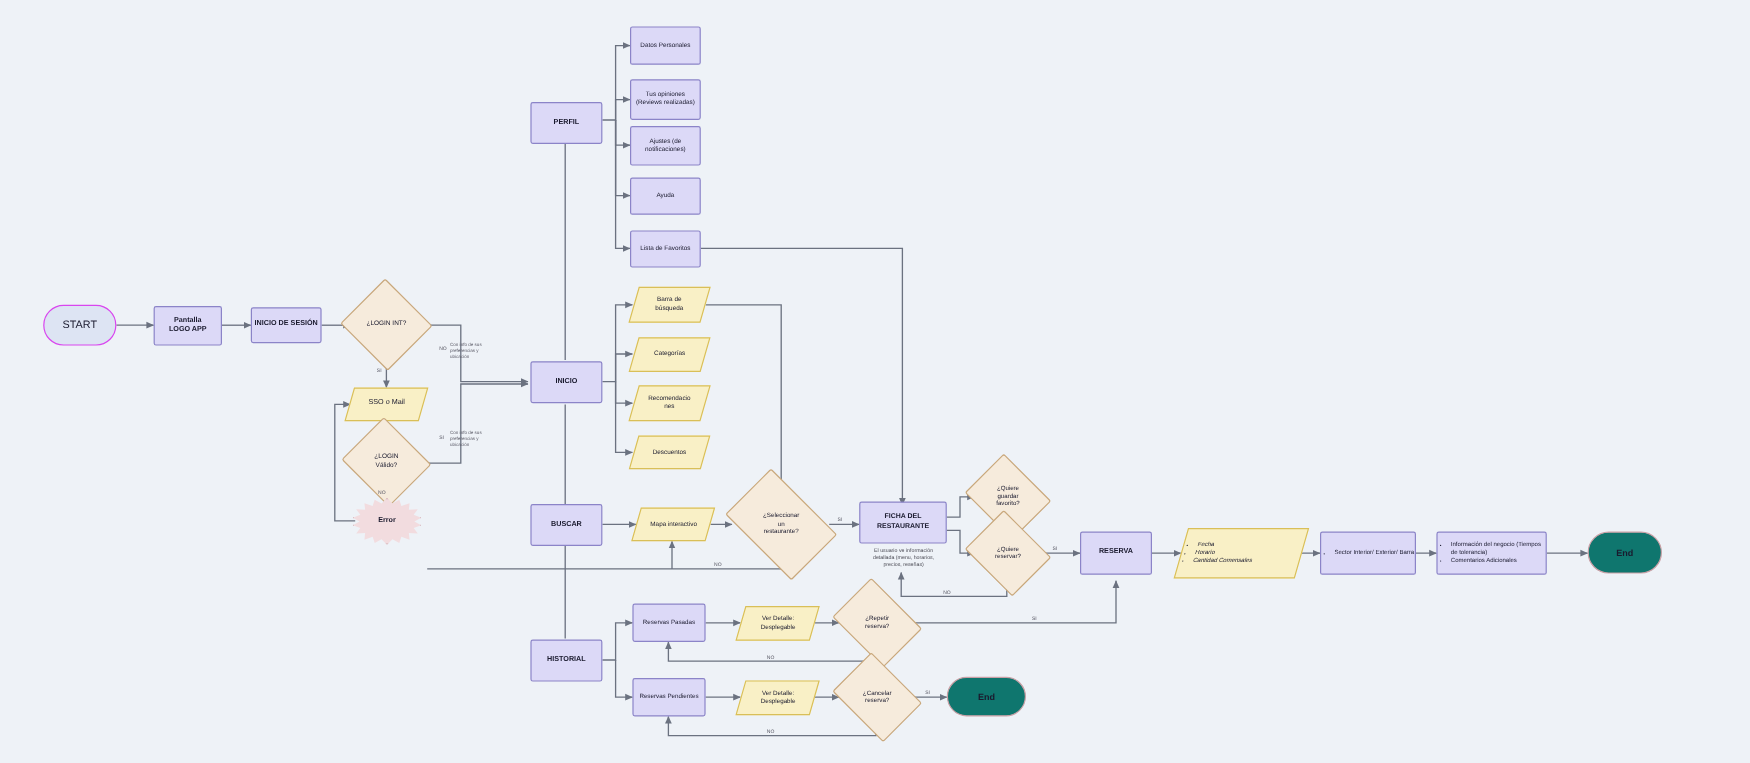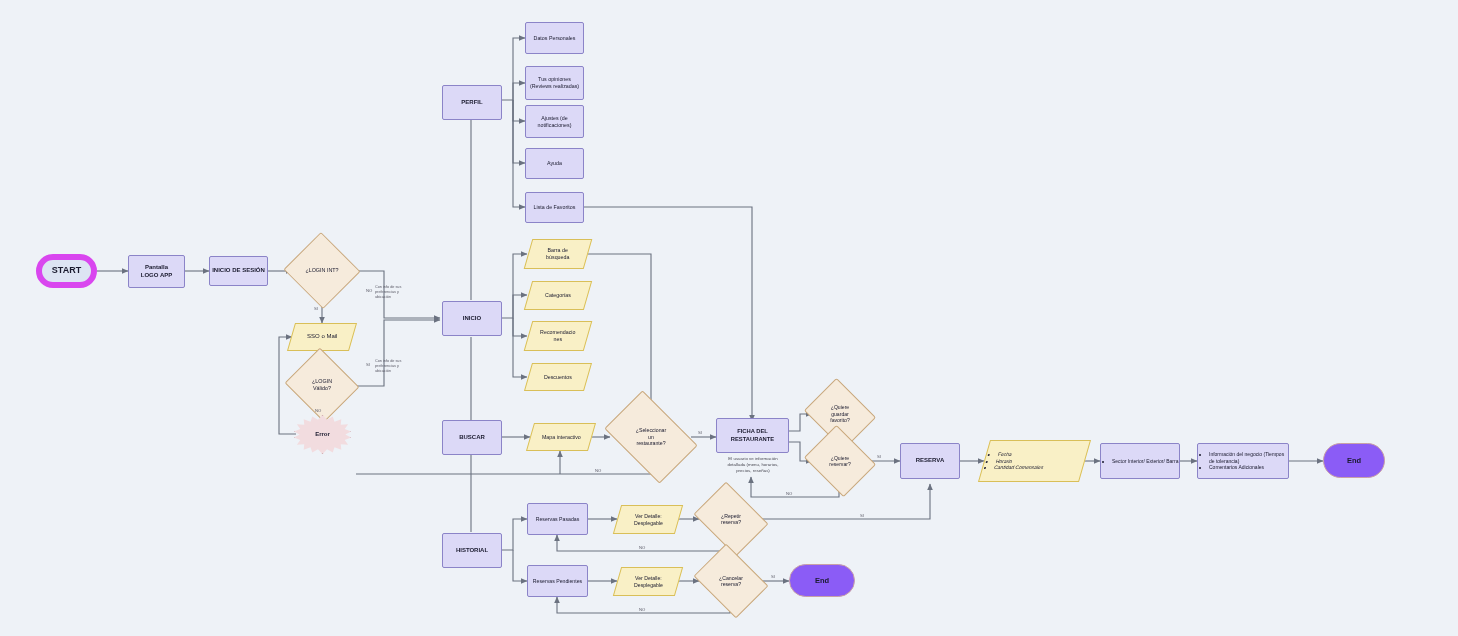--- a/index.html
+++ b/index.html
@@ -26,26 +26,26 @@
         transform:skewX(-16deg);}
   .para .txt{transform:skewX(16deg);}
 
   
   .dia{background:transparent;}
   .dia .shape{position:absolute;inset:0;background:#f6ebdc;border:1px solid #c9a87c;
        transform:rotate(45deg);border-radius:2px;}
   .dia .txt{position:relative;z-index:2;color:#1a1a2e;}
 
   
-  .term{background:#8b5cf6;border:1px solid #c9a0a6;border-radius:999px;
+  .term{background:#0f766e;border:1px solid #c9a0a6;border-radius:999px;
         color:#1a1a2e;font-weight:700;}
 
   
-  .start{background:#dde4f3;border:6px solid #d946ef;border-radius:999px;
-         color:#1a1a2e;font-weight:700;}
+  .start{background:#dde4f3;border:1px solid #d946ef;border-radius:999px;
+         color:#1a1a2e;font-weight:400;}
 
   
   .burst{background:transparent;}
   .burst .shape{position:absolute;inset:0;background:#f2dcdf;border:1px solid #c9a0a6;
      clip-path:polygon(50% 0%,58% 12%,68% 4%,71% 17%,83% 11%,82% 25%,95% 24%,89% 36%,
        100% 42%,90% 50%,100% 58%,89% 64%,95% 76%,82% 75%,83% 89%,71% 83%,68% 96%,
        58% 88%,50% 100%,42% 88%,32% 96%,29% 83%,17% 89%,18% 75%,5% 76%,11% 64%,
        0% 58%,10% 50%,0% 42%,11% 36%,5% 24%,18% 25%,17% 11%,29% 17%,32% 4%,42% 12%);}
   .burst .txt{position:relative;z-index:2;font-weight:700;color:#1a1a2e;}
 

